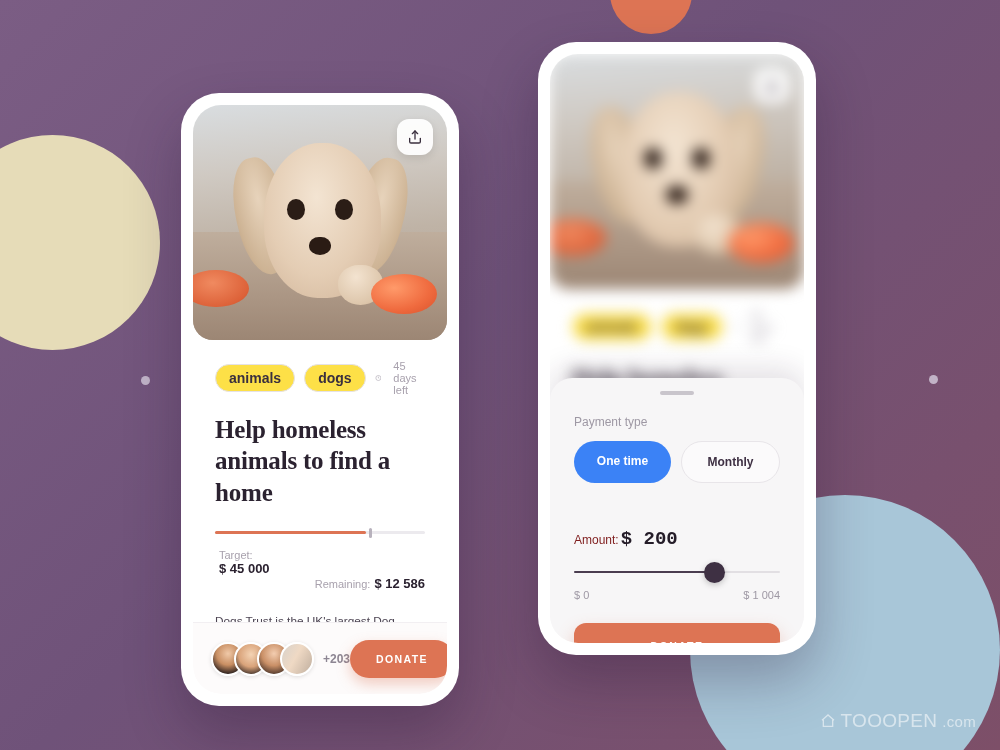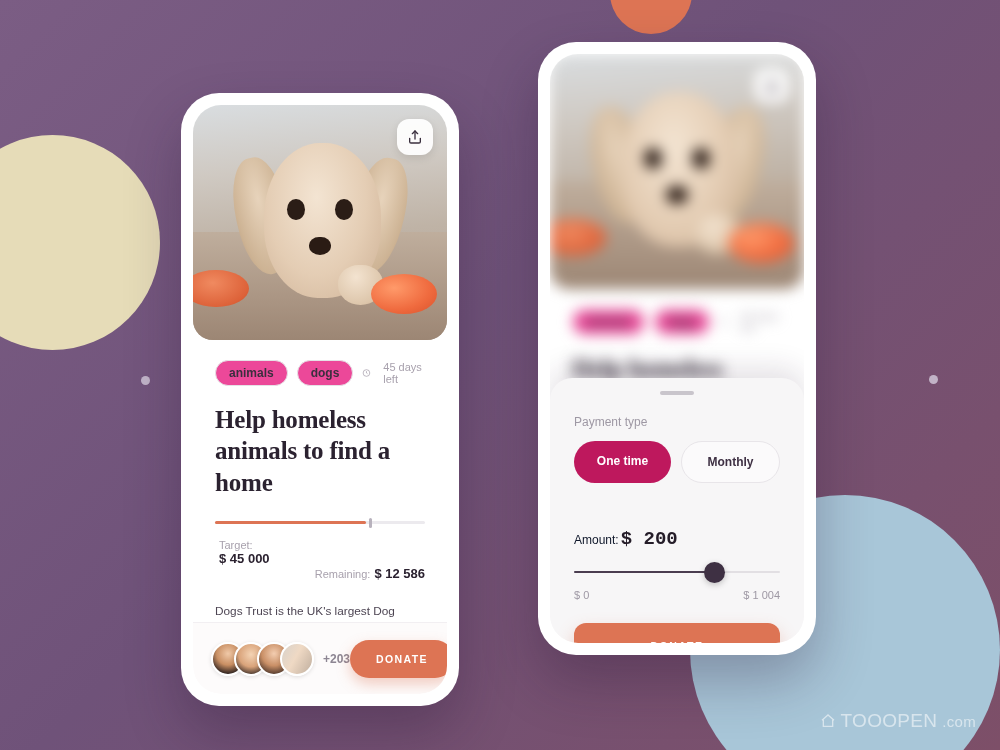--- a/index.html
+++ b/index.html
@@ -132,25 +132,25 @@
   .body-pad { padding: 0 22px; }
 
   .meta-row {
     display: flex; align-items: center;
     margin-top: 20px;
   }
   .tag {
     border: 1px solid #e5e2e6;
     border-radius: 14px;
     padding: 5px 13px;
-    font-size: 12px;
+    font-size: 14px;
     color: #3a2f3e;
     font-weight: 600;
     margin-right: 9px;
-    background: #ec4899;
+    background: #fde047;
     cursor: pointer;
   }
   .days-left {
     margin-left: auto;
     display: flex; align-items: center; gap: 12px;
     color: #a8a1ad;
     font-size: 11px;
   }
   .days-left svg { width: 12px; height: 12px; }
 
@@ -260,28 +260,28 @@
   .seg-row { display: flex; gap: 10px; margin-top: 12px; }
   .seg {
     flex: 1;
     text-align: center;
     padding: 13px 0;
     border-radius: 22px;
     font-size: 12px;
     font-weight: 600;
     cursor: pointer;
   }
-  .seg-on  { background: #be185d; color: #fff; }
+  .seg-on  { background: #3b82f6; color: #fff; }
   .seg-off { background: #fbfafb; color: #3e3043; border: 1px solid #e8e5e9; }
 
   .amount-row {
     display: flex; align-items: baseline;
     margin-top: 22px;
   }
-  .amount-label { font-size: 12px; color: #0f172a; margin-top: 28px; }
+  .amount-label { font-size: 12px; color: #7f1d1d; margin-top: 28px; }
   .amount-value { font-size: 19px; font-weight: 700; color: #241c28; margin-left: 2px; font-family: Liberation Mono, monospace; }
 
   .slider-wrap { position: relative; height: 20px; margin-top: 12px; }
   .slider-track {
     position: absolute; left: 0; right: 0; top: 9px;
     height: 2px; background: #e2dfe3; border-radius: 2px;
   }
   .slider-fill {
     position: absolute; left: 0; top: 9px;
     height: 2px; background: #4b3d50; border-radius: 2px;

